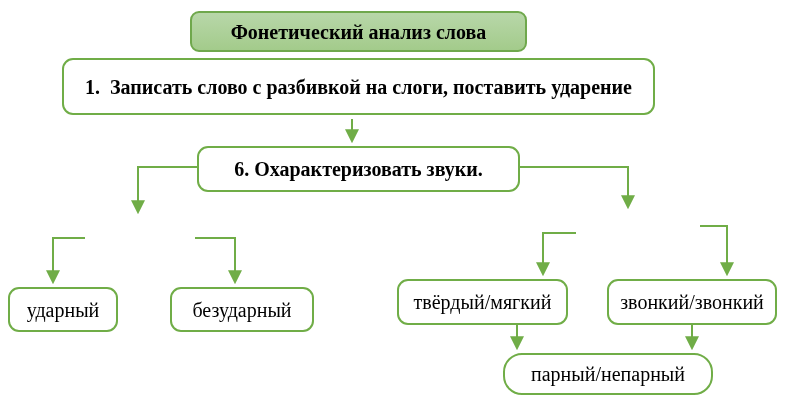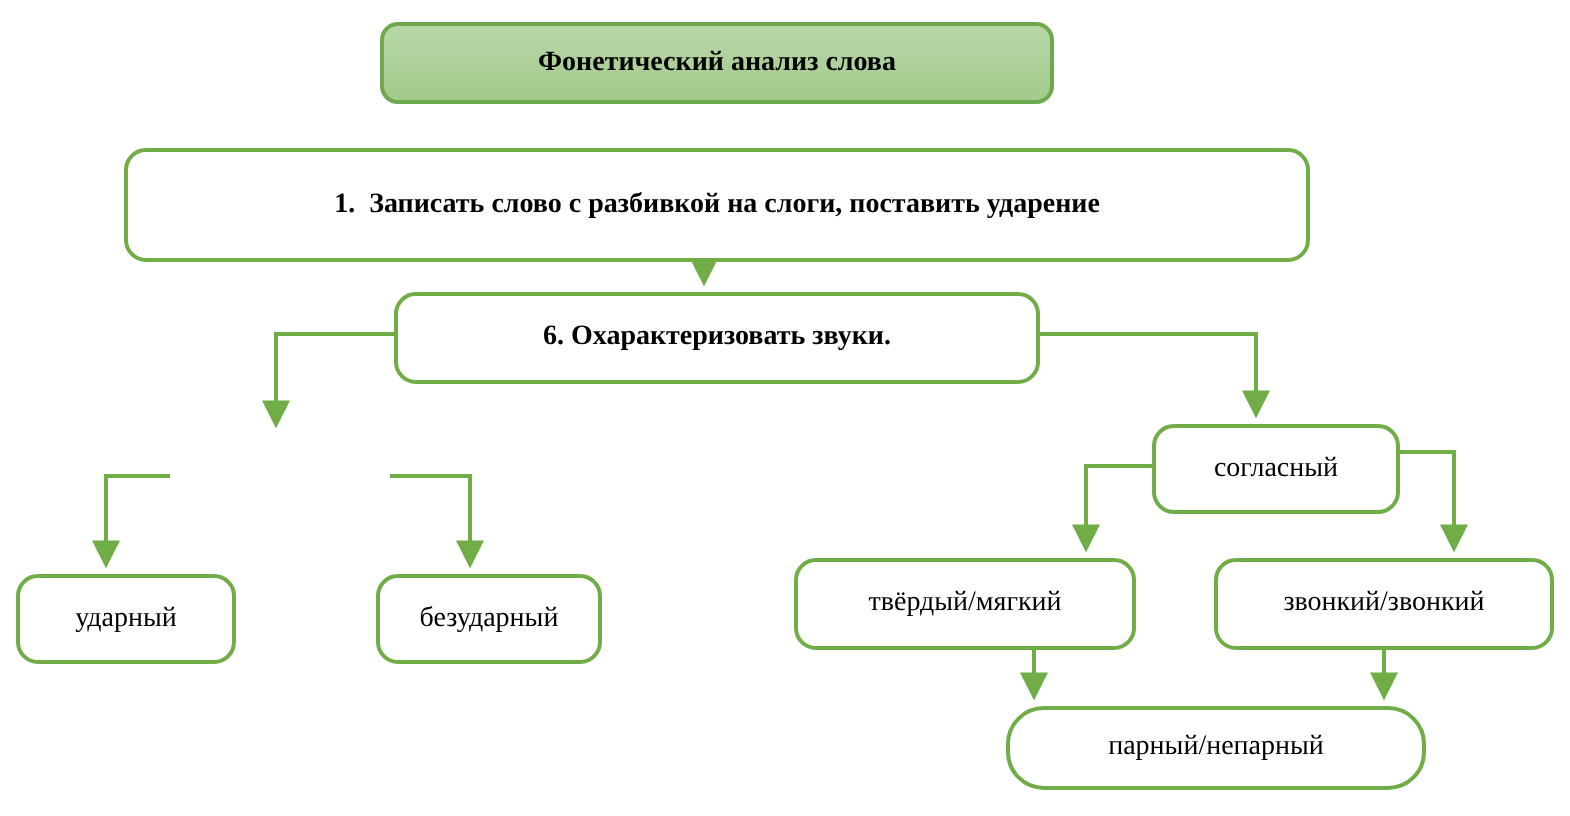--- a/index.html
+++ b/index.html
@@ -18,38 +18,38 @@
     overflow:hidden;
   }
   .node{
     position:absolute;
     box-sizing:border-box;
     border:2px solid var(--line);
     border-radius:11px;
     background:var(--box-fill);
     display:flex;align-items:center;justify-content:center;
     text-align:center;
-    font-size:14px;
+    font-size:20px;
     line-height:1.1;
     white-space:pre-wrap;
   }
   .node.bold{font-weight:bold;}
   .node.title{
     background:linear-gradient(180deg,var(--title-top) 0%,var(--title-bottom) 100%);
     border-color:#6FA84C;
     border-radius:9px;
   }
   
   .n-title      {left:190px; top:11px;  width:337px; height:41px;}
-  .n-step1      {left:62px;  top:74px;  width:593px; height:57px;}
+  .n-step1      {left:62px;  top:58px;  width:593px; height:57px;}
   .n-step2      {left:197px; top:146px; width:323px; height:46px;}
   .n-vowel      {left:85px;  top:217px; width:110px; height:46px;}
   .n-consonant  {left:576px; top:212px; width:124px; height:45px;}
   .n-stressed   {left:8px;   top:287px; width:110px; height:45px;}
-  .n-unstressed {left:188px; top:287px; width:113px; height:45px;}
+  .n-unstressed {left:170px; top:287px; width:144px; height:45px;}
   .n-hard       {left:397px; top:279px; width:171px; height:46px;}
   .n-voiced     {left:607px; top:279px; width:170px; height:46px;}
   .n-paired     {left:503px; top:353px; width:210px; height:42px;border-radius:19px;}
   svg.connectors{
     position:absolute;left:0;top:0;width:785px;height:408px;
     pointer-events:none;
   }
   svg.connectors path{
     fill:none;
     stroke:var(--line);
@@ -78,21 +78,20 @@
     <path d="M692,325 V346" marker-end="url(#arrow)"></path>
   </svg>
 
   <div class="node title bold n-title">Фонетический анализ слова</div>
 
   <div class="node bold n-step1">1.  Записать слово с разбивкой на слоги, поставить ударение</div>
 
   <div class="node bold n-step2">6. Охарактеризовать звуки.</div>
 
 
-  <div class="node n-consonant">согласный</div>
 
   <div class="node n-stressed">ударный</div>
 
   <div class="node n-unstressed">безударный</div>
 
   <div class="node n-hard">твёрдый/мягкий</div>
 
   <div class="node n-voiced">звонкий/звонкий</div>
 
   <div class="node n-paired">парный/непарный</div>

